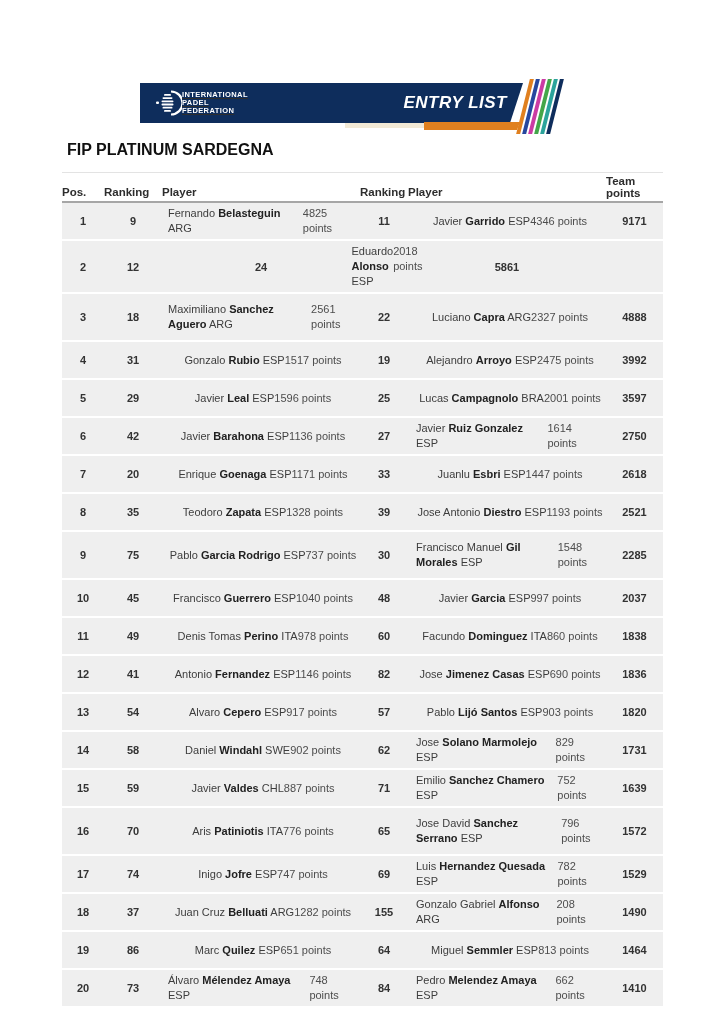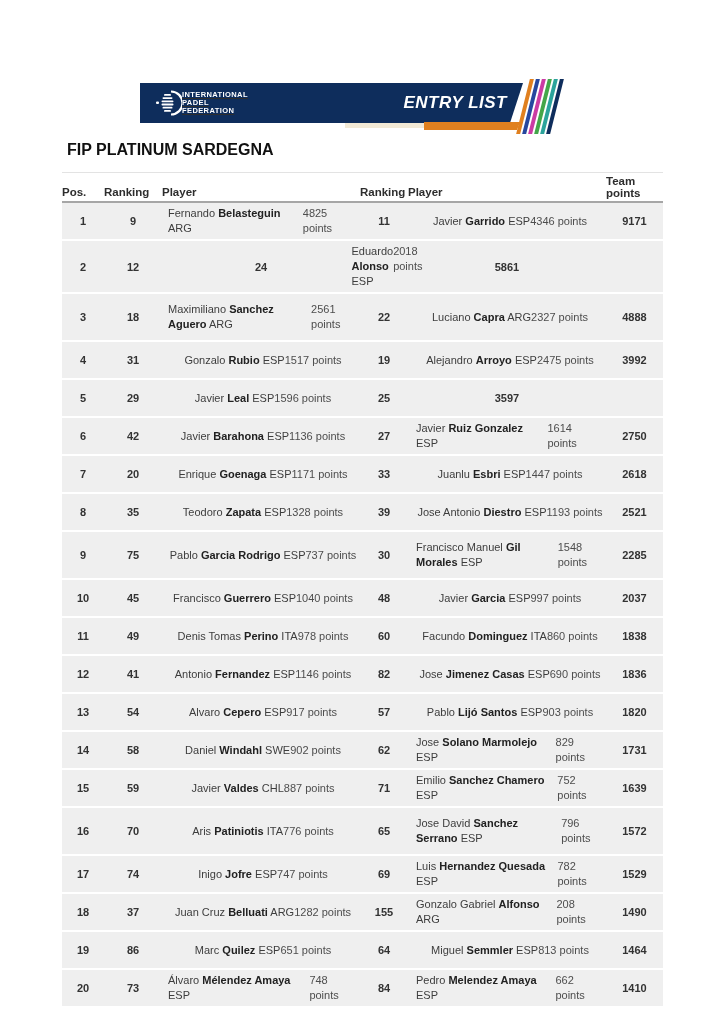--- a/index.html
+++ b/index.html
@@ -184,20 +184,24 @@
   </div>
 
   <div class="row">
     <div class="cell num">5</div>
     <div class="cell num">29</div>
     <div class="cell player">
       <div class="pname"><span>Javier</span> <b>Leal</b> <span>ESP</span></div>
       <div class="ppoints">1596 points</div>
     </div>
     <div class="cell num">25</div>
+    <div class="cell player second">
+      <div class="pname"><span>Lucas</span> <b>Campagnolo</b> <span>BRA</span></div>
+      <div class="ppoints">2001 points</div>
+    </div>
     <div class="cell num team">3597</div>
   </div>
 
   <div class="row">
     <div class="cell num">6</div>
     <div class="cell num">42</div>
     <div class="cell player">
       <div class="pname"><span>Javier</span> <b>Barahona</b> <span>ESP</span></div>
       <div class="ppoints">1136 points</div>
     </div>

